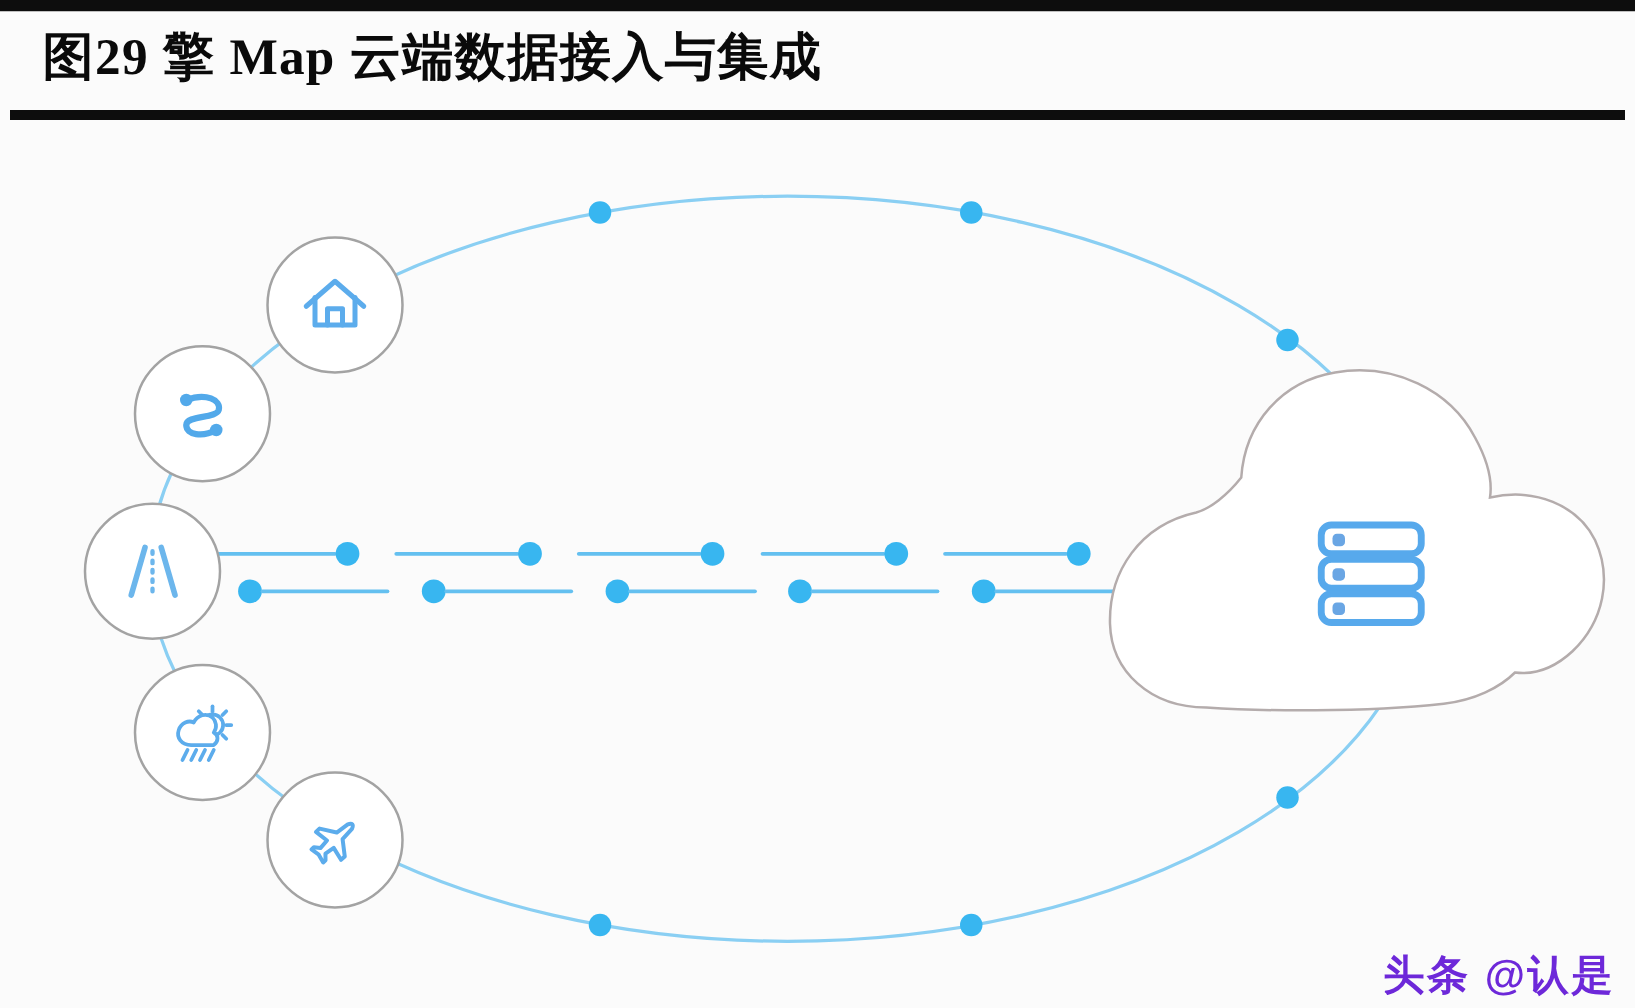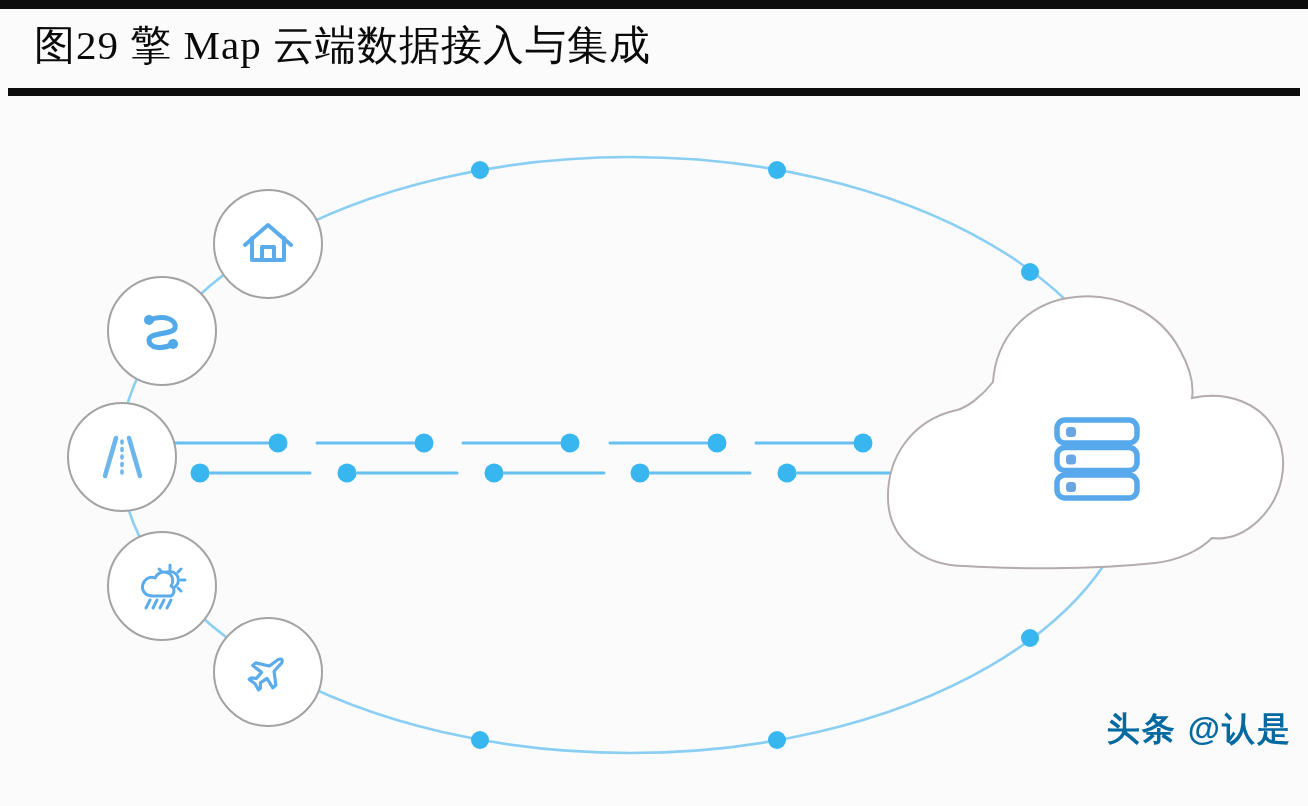--- a/index.html
+++ b/index.html
@@ -7,32 +7,32 @@
     width:1308px;height:806px;position:relative;overflow:hidden;
     background:#fbfbfb;
     font-family:"Liberation Sans", sans-serif;
   }
   .top-bar{
     position:absolute;left:0;top:0;width:1308px;height:9px;background:#0d0d0d;
   }
   .page-title{
     position:absolute;left:34px;top:18px;width:1240px;
     font-family:"Liberation Serif", serif;
-    font-size:41px;font-weight:normal;color:#0a0a0a;letter-spacing:1px;
+    font-size:41px;font-weight:bold;color:#0a0a0a;letter-spacing:1px;
     white-space:nowrap;
   }
   .title-rule{
     position:absolute;left:8px;top:88px;width:1292px;height:8px;background:#0d0d0d;
   }
   .diagram{
     position:absolute;left:0;top:97px;width:1308px;height:709px;
   }
   .watermark{
-    position:absolute;right:16px;top:707px;
-    font-size:33px;font-weight:bold;color:#0369a1;letter-spacing:2px;
+    position:absolute;right:16px;top:758px;
+    font-size:33px;font-weight:bold;color:#6d28d9;letter-spacing:2px;
     white-space:nowrap;
   }
 </style>
 </head>
 <body>
 
 <div class="top-bar"></div>
 <div class="page-title">图29 擎 Map 云端数据接入与集成</div>
 <div class="title-rule"></div>
 

